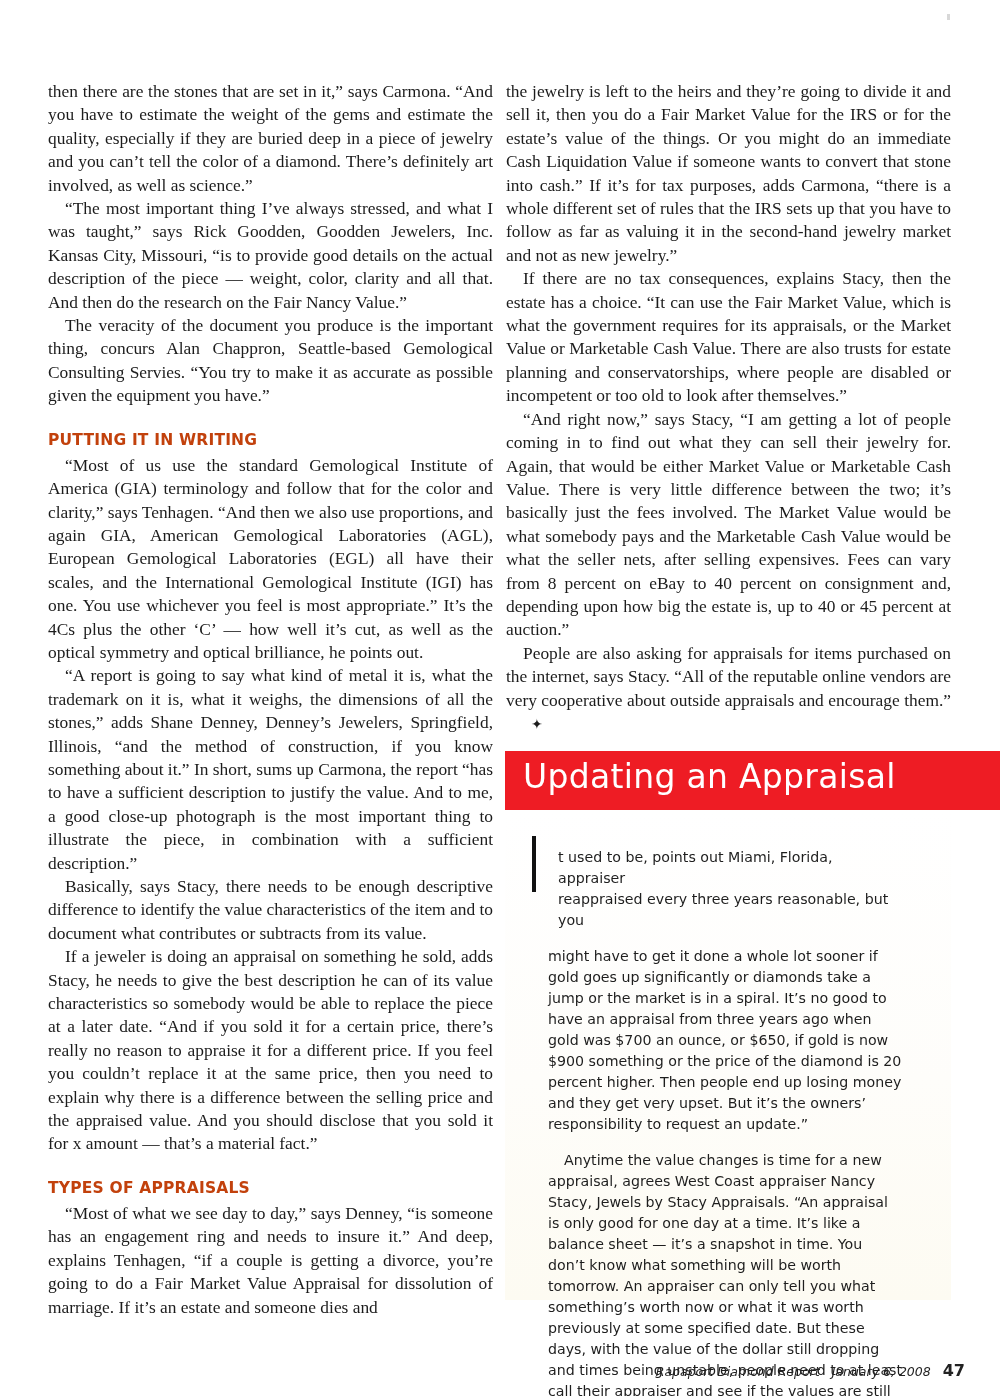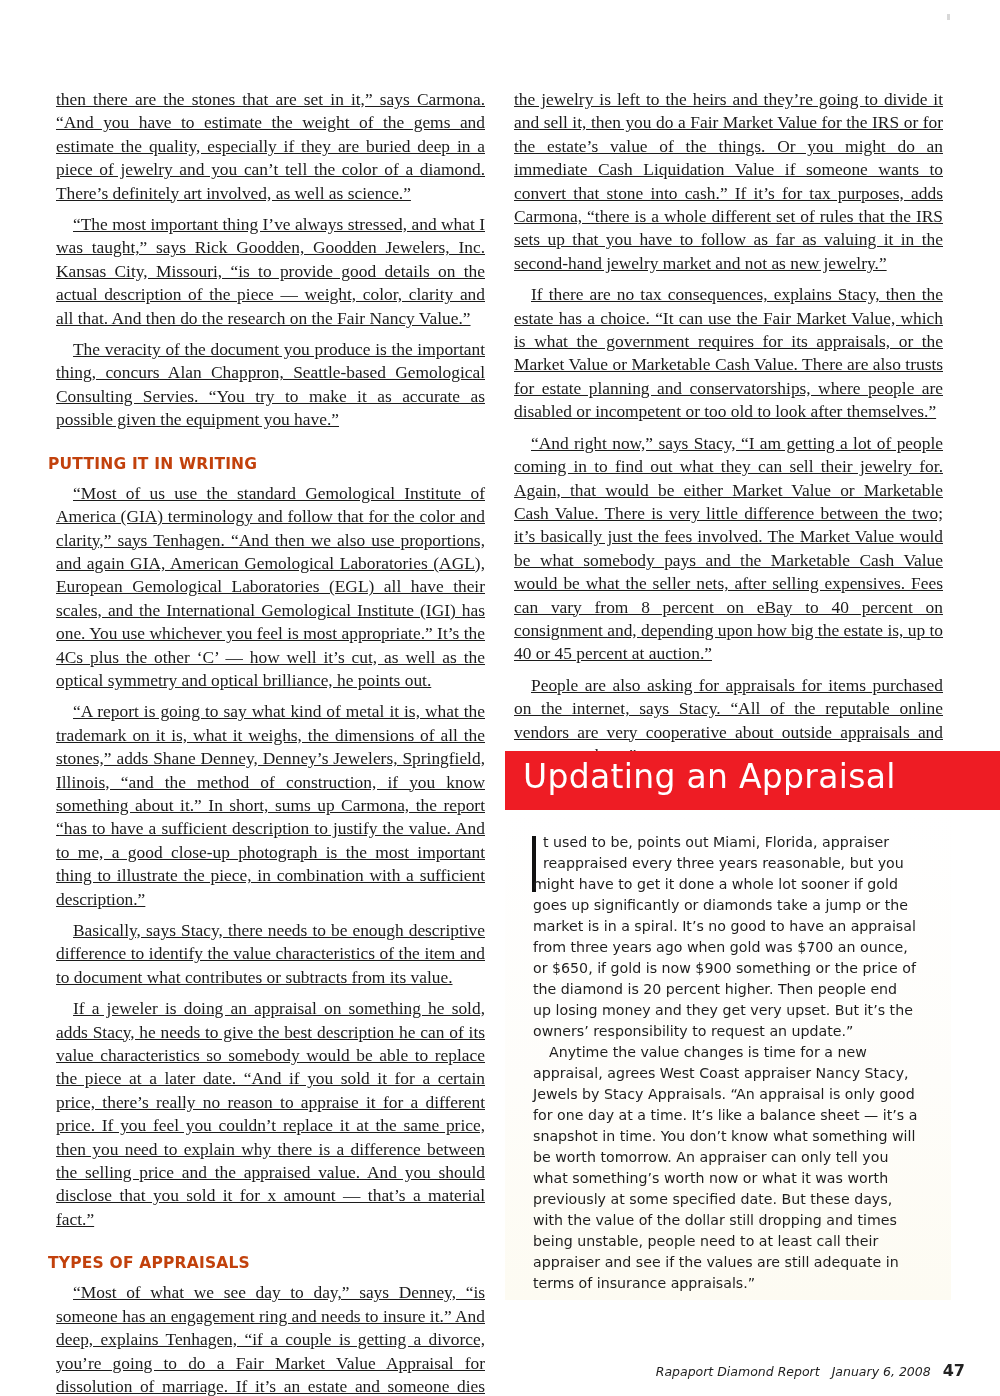--- a/index.html
+++ b/index.html
@@ -3,31 +3,31 @@
 <meta charset="utf-8">
 <style>
   html, body { margin: 0; padding: 0; background: #ffffff; }
   body { width: 1000px; height: 1396px; position: relative; overflow: hidden; color: #1a1a1a; }
   .page { position: absolute; left: 0; top: 0; width: 1000px; height: 1396px; }
   .corner-mark { position: absolute; left: 947px; top: 14px; width: 3px; height: 6px; background: #d8d8d8; }
 
   .col { position: absolute; top: 80px; width: 445px; font-family: "Liberation Serif", serif; font-size: 17.4px; line-height: 23.4px; color: #1c1c1c; }
   .col-left { left: 48px; }
   .col-right { left: 506px; top: 80px; }
-  .col p { margin: 8px; text-align: justify; text-indent: 17px; text-decoration: underline; }
+  .col p { margin: 0; text-align: justify; text-indent: 17px; }
   .col p.noindent { text-indent: 0; }
   .col h2 { font-family: "DejaVu Sans", sans-serif; font-weight: bold; font-size: 15.5px; line-height: 20px; margin: 22px 0 4px 0; letter-spacing: 0.2px; color: #c2410c; }
   .end-mark { display: inline-block; margin-left: 8px; font-size: 14px; }
 
   .sidebar-banner { position: absolute; left: 505px; top: 751px; width: 512px; height: 59px; background: #ee1c24; }
   .sidebar-banner span { position: absolute; left: 18px; top: 6px; font-family: "DejaVu Sans", sans-serif; font-size: 33px; color: #ffffff; letter-spacing: 0.3px; }
 
   .sidebar-box { position: absolute; left: 505px; top: 810px; width: 446px; height: 490px; background: linear-gradient(180deg, #ffffff 0%, #fefdfa 55%, #fdfbf2 100%); }
   .sidebar-text { position: absolute; left: 533px; top: 832px; width: 385px; font-family: "DejaVu Sans", sans-serif; font-size: 14.2px; line-height: 21px; color: #1e1e1e; }
-  .sidebar-text p { margin: 0; }
+  .sidebar-text p { margin: 15px; }
   .sidebar-text p.indent { text-indent: 16px; }
   .dropcap-bar { position: absolute; left: 532px; top: 836px; width: 4px; height: 56px; background: #111; }
   .sidebar-first { padding-left: 10px; }
   .sidebar-first .l { display: block; }
   .sidebar-rest { margin-top: 0; }
 
   .footer { position: absolute; top: 1361px; left: 0; width: 965px; text-align: right; font-family: "DejaVu Sans", sans-serif; font-size: 12.5px; color: #222; }
   .footer .pub { font-style: italic; }
   .footer .date { font-style: italic; margin-left: 12px; }
   .footer .pnum { font-weight: bold; margin-left: 12px; font-size: 16px; }

